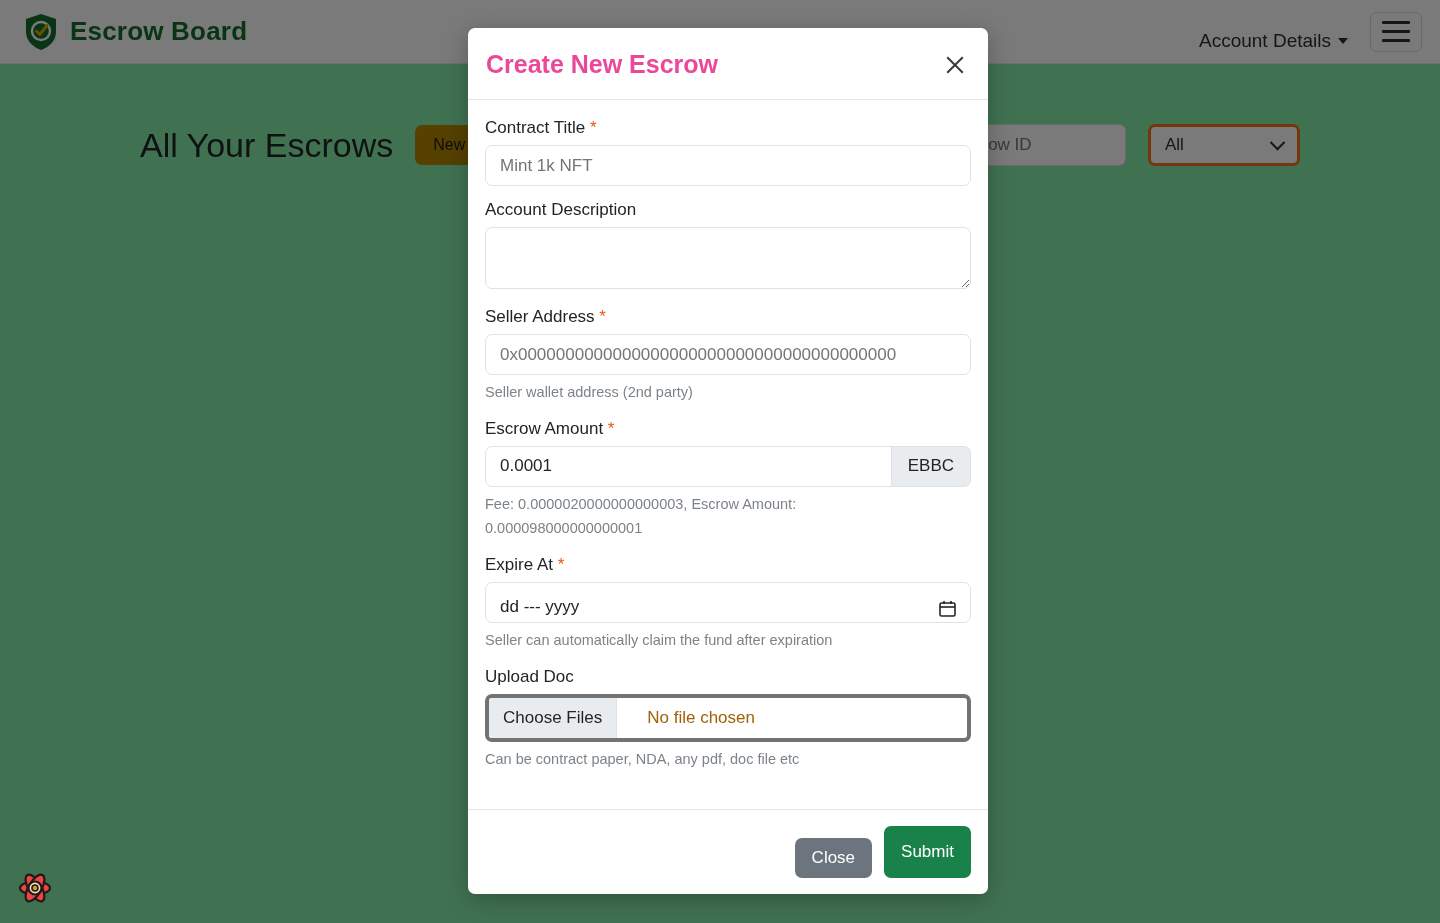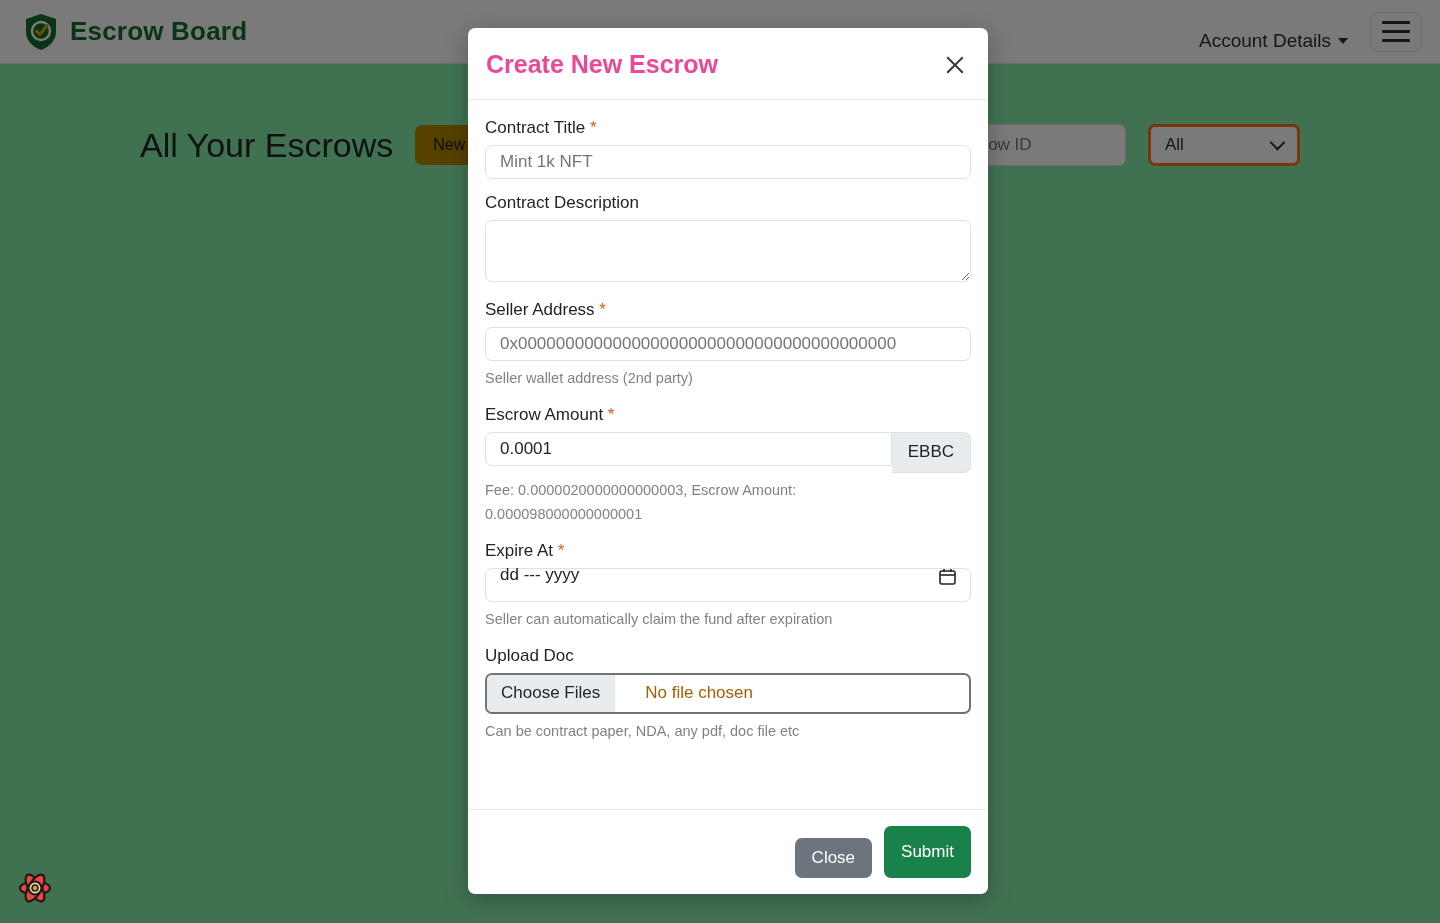--- a/index.html
+++ b/index.html
@@ -147,24 +147,24 @@
     display: block;
     font-size: 17px; color: #212529;
     margin-bottom: 7px;
   }
   .req { color: #e8590c; font-size: 17px; }
   .help-text {
     font-size: 14.5px; color: #7c838a;
     margin-top: 5px; line-height: 1.7;
   }
   .ctrl {
-    width: 100%; height: 34px;
+    width: 100%; height: 41px;
     border: 1px solid #dee2e6; border-radius: 7px;
     background: #ffffff;
-    padding: 16px 14px;
+    padding: 5px 14px;
     font-size: 17px; color: #8b9097;
     font-family: "Liberation Sans", sans-serif;
   }
   .ctrl.filled { color: #212529; }
   textarea.ctrl {
     height: 62px; padding: 8px 14px; resize: vertical;
     line-height: 1.4;
   }
   .input-group { display: flex; width: 100%; }
   .input-group .ctrl {
@@ -180,22 +180,22 @@
     background: #e9ecef; color: #212529; font-size: 17px;
   }
   .date-ctrl {
     display: flex; align-items: flex-end; justify-content: space-between;
   }
   .date-ctrl .date-text { color: #212529; font-size: 17px; }
   .cal-icon { width: 17px; height: 17px; display: block; }
 
   .file-ctrl {
     display: flex; align-items: stretch;
-    width: 100%; height: 41px;
-    border: 2px solid #737373; border-radius: 7px;
+    width: 100%; height: 48px;
+    border: 4px solid #737373; border-radius: 7px;
     overflow: hidden; background: #ffffff;
   }
   .file-btn {
     background: #e9ecef; color: #212529;
     font-size: 17px;
     display: flex; align-items: center;
     padding: 0 14px;
     border: none; border-right: 1px solid #dee2e6;
     font-family: "Liberation Sans", sans-serif;
   }
@@ -283,21 +283,21 @@
 
     <div class="field">
       <label class="field-label">
         <span>Contract Title</span>
         <span class="req">*</span>
       </label>
       <input class="ctrl" type="text" placeholder="Mint 1k NFT" style="">
     </div>
 
     <div class="field">
-      <label class="field-label">Contract Description</label>
+      <label class="field-label">Account Description</label>
       <textarea class="ctrl" placeholder="" style=""></textarea>
     </div>
 
     <div class="field">
       <label class="field-label">
         <span>Seller Address</span>
         <span class="req">*</span>
       </label>
       <input class="ctrl" type="text" placeholder="0x0000000000000000000000000000000000000000" style="">
       <div class="help-text">Seller wallet address (2nd party)</div>

